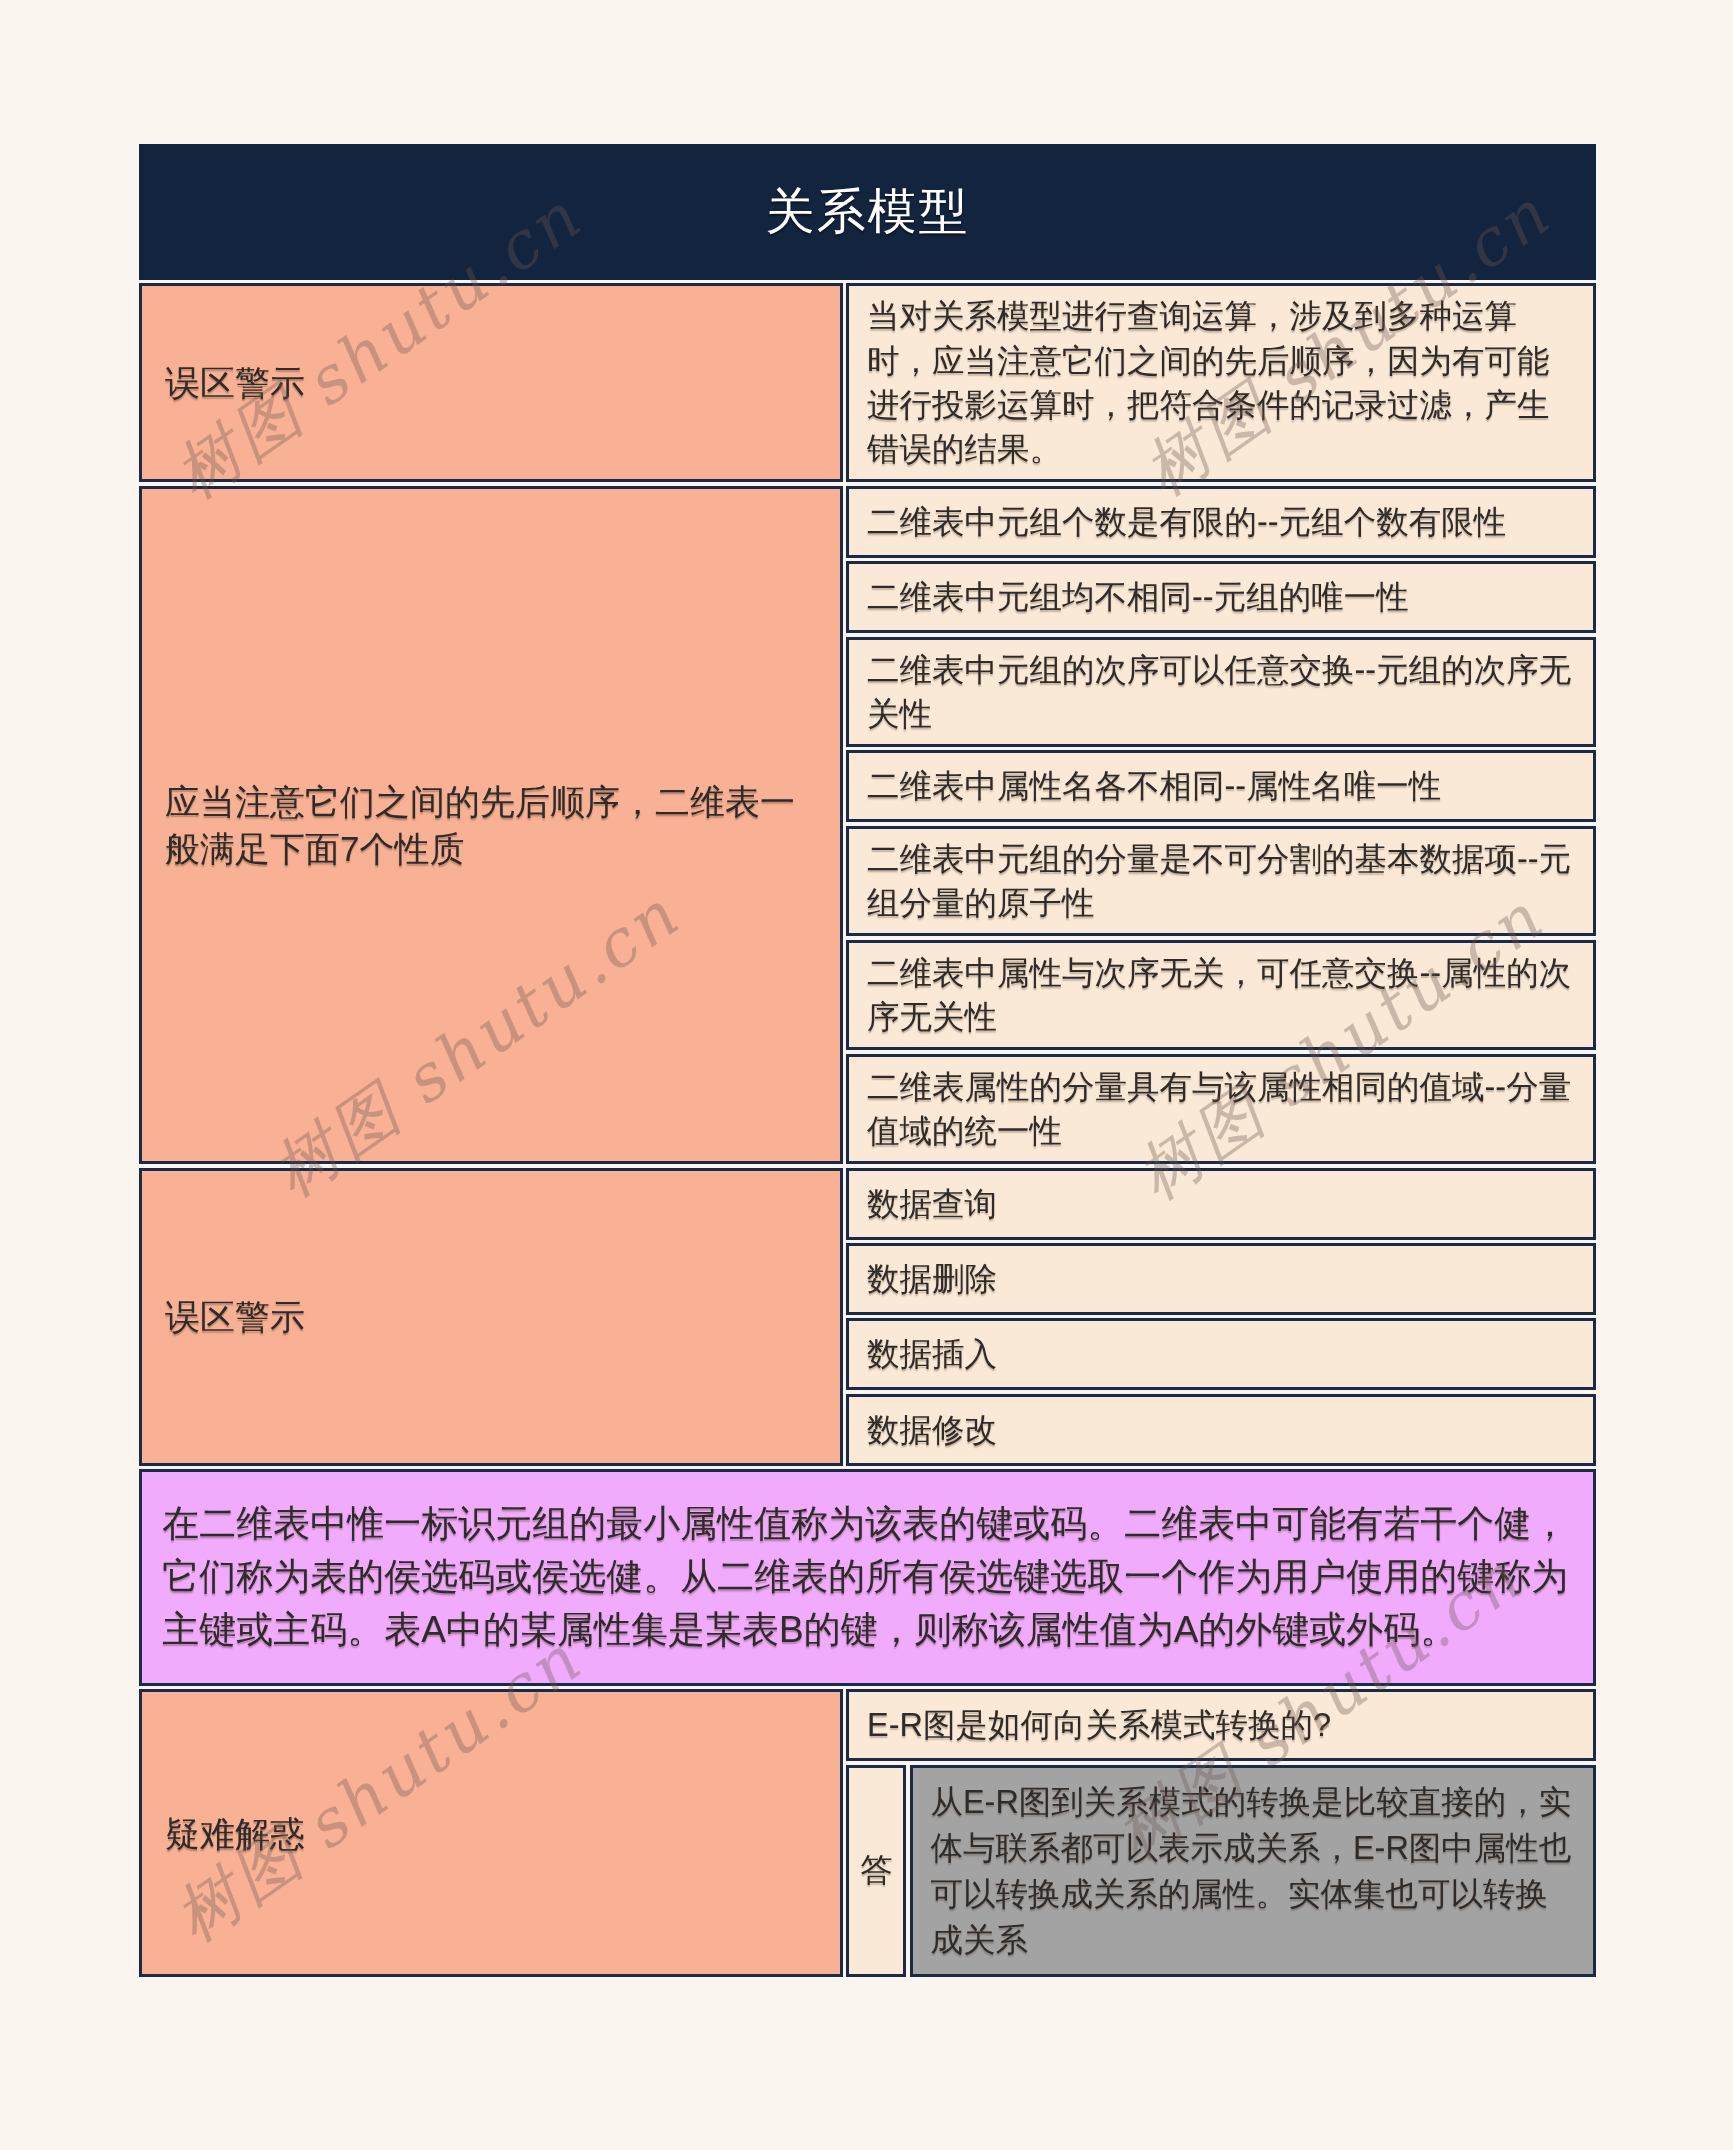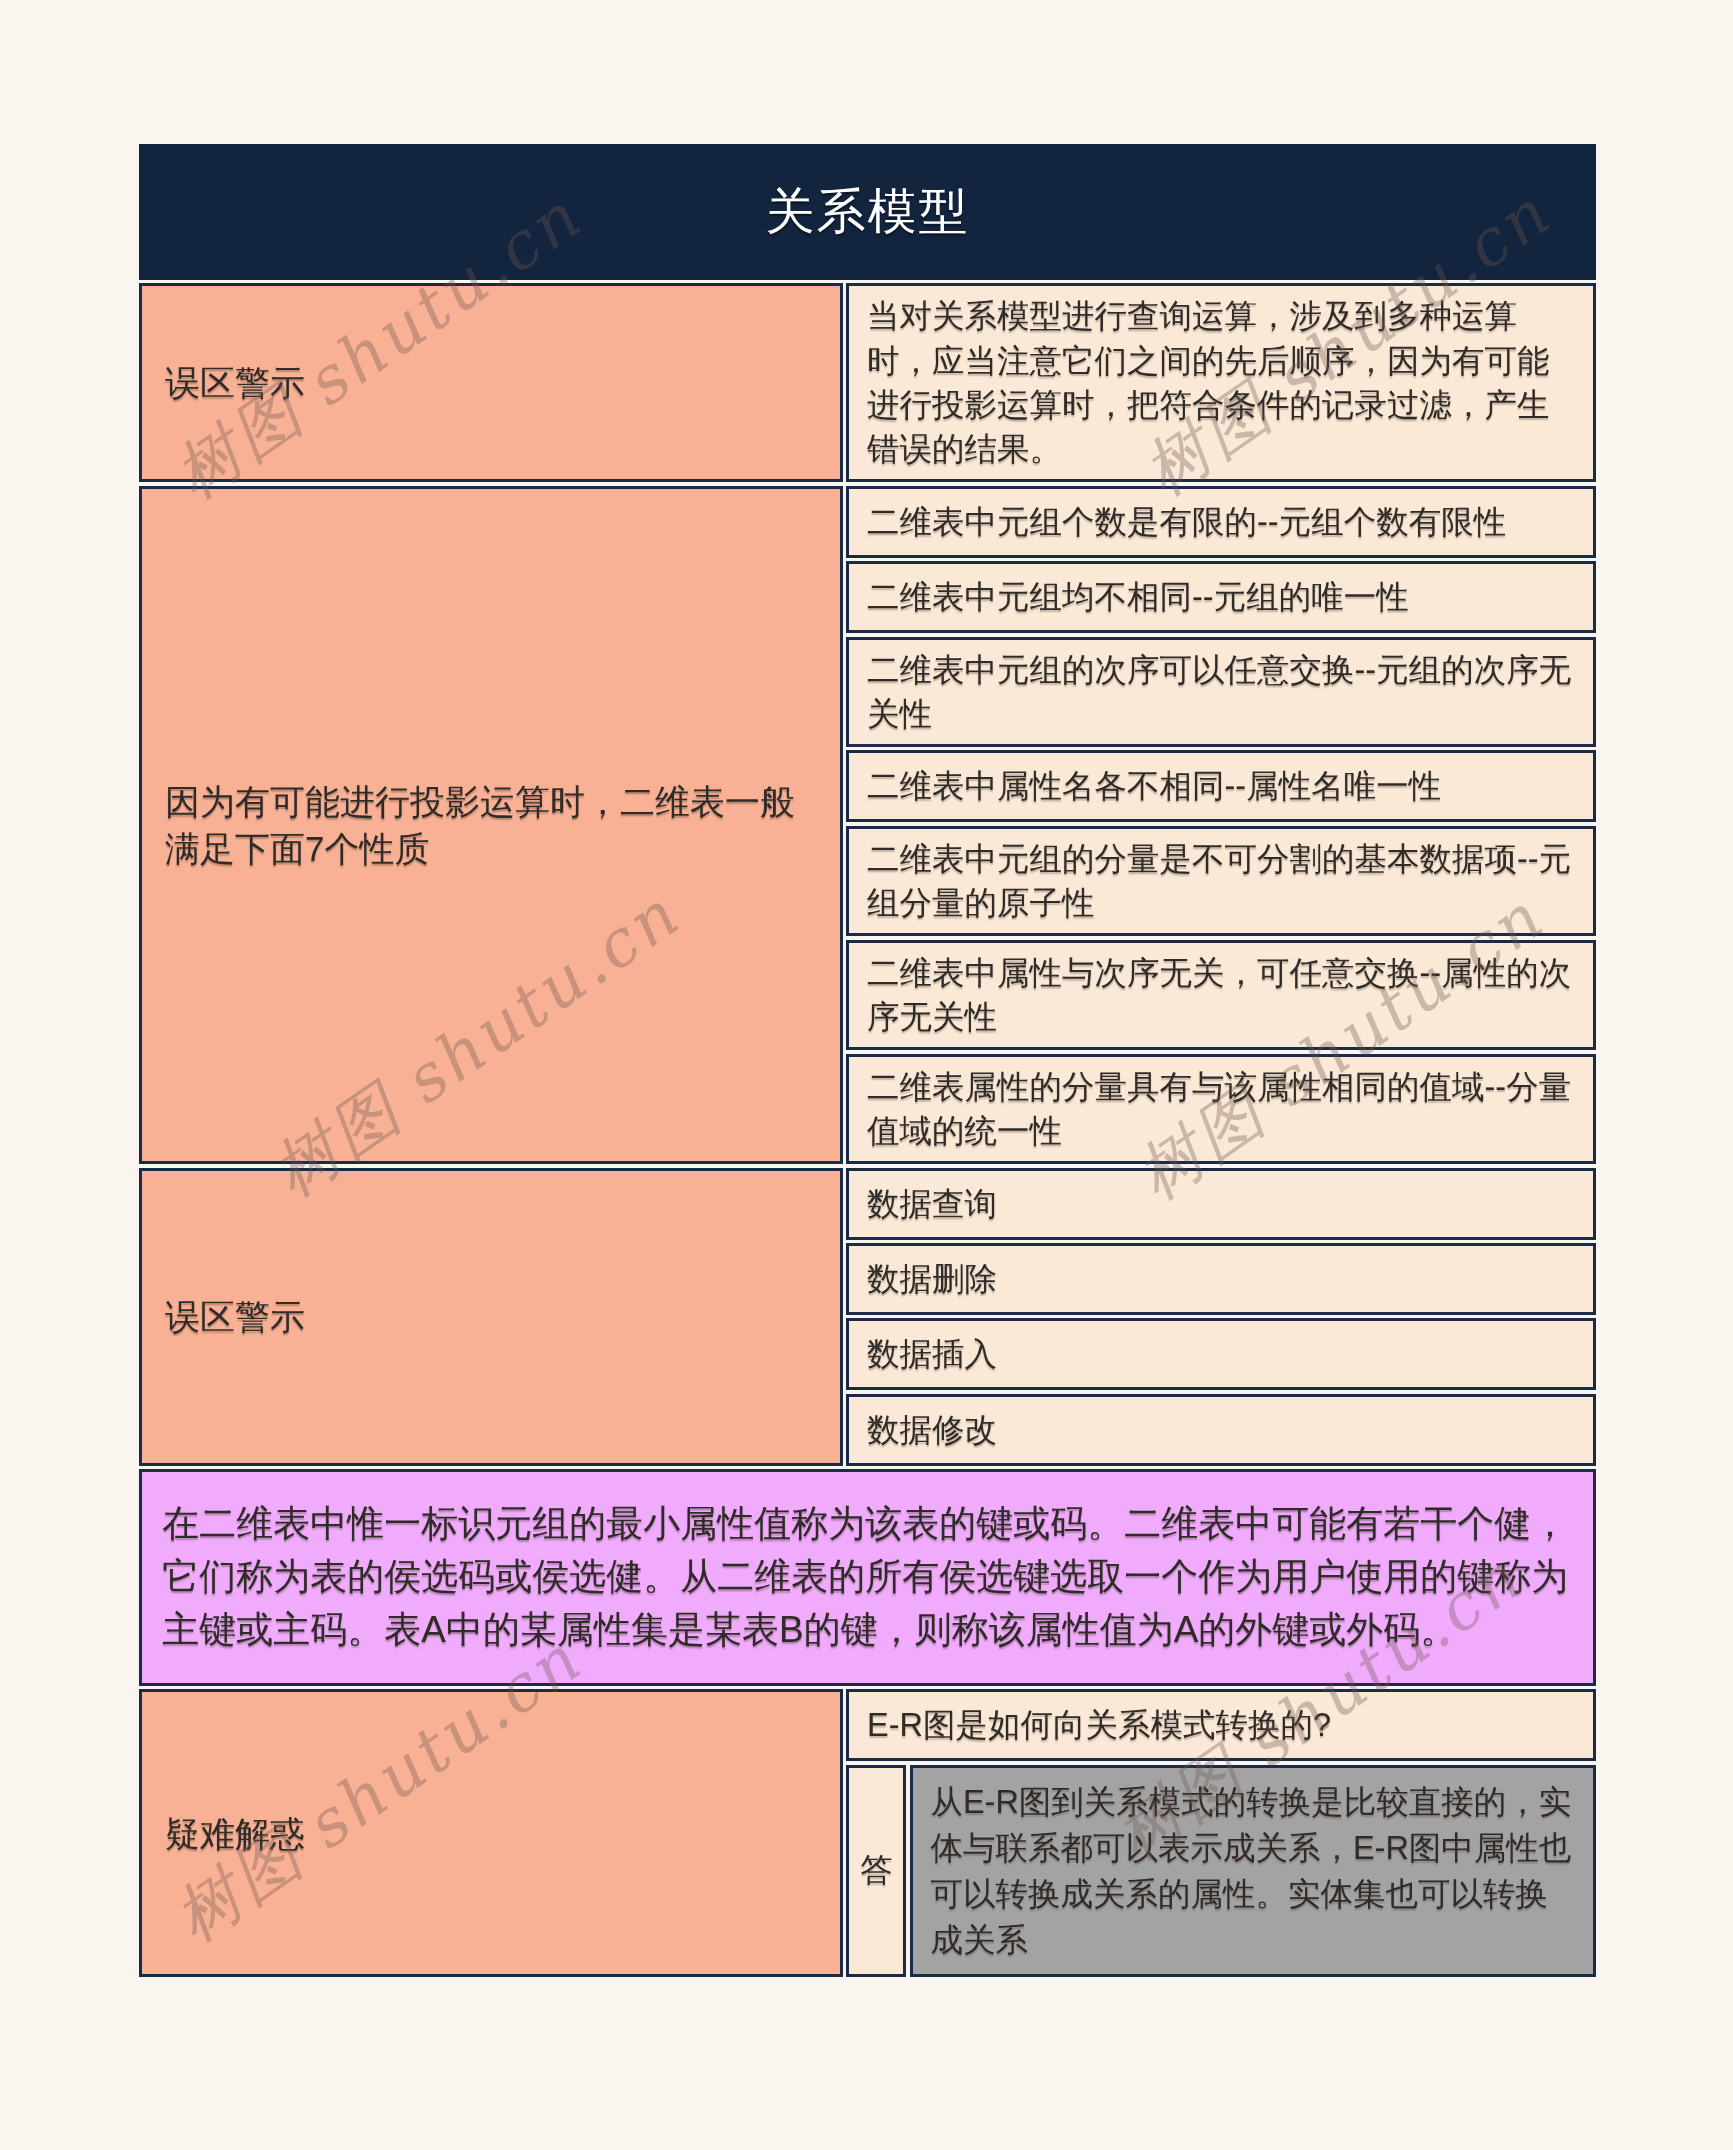--- a/index.html
+++ b/index.html
@@ -57,21 +57,21 @@
     <div class="hdr">关系模型</div>
 
     <div class="row">
       <div class="cell left">误区警示</div>
       <div class="rstack">
         <div class="cell note grow">当对关系模型进行查询运算，涉及到多种运算时，应当注意它们之间的先后顺序，因为有可能进行投影运算时，把符合条件的记录过滤，产生错误的结果。</div>
       </div>
     </div>
 
     <div class="row">
-      <div class="cell left">因为有可能进行投影运算时，二维表一般满足下面7个性质</div>
+      <div class="cell left">应当注意它们之间的先后顺序，二维表一般满足下面7个性质</div>
       <div class="rstack">
         <div class="cell note">二维表中元组个数是有限的--元组个数有限性</div>
         <div class="cell note">二维表中元组均不相同--元组的唯一性</div>
         <div class="cell note">二维表中元组的次序可以任意交换--元组的次序无关性</div>
         <div class="cell note">二维表中属性名各不相同--属性名唯一性</div>
         <div class="cell note">二维表中元组的分量是不可分割的基本数据项--元组分量的原子性</div>
         <div class="cell note">二维表中属性与次序无关，可任意交换--属性的次序无关性</div>
         <div class="cell note">二维表属性的分量具有与该属性相同的值域--分量值域的统一性</div>
       </div>
     </div>

